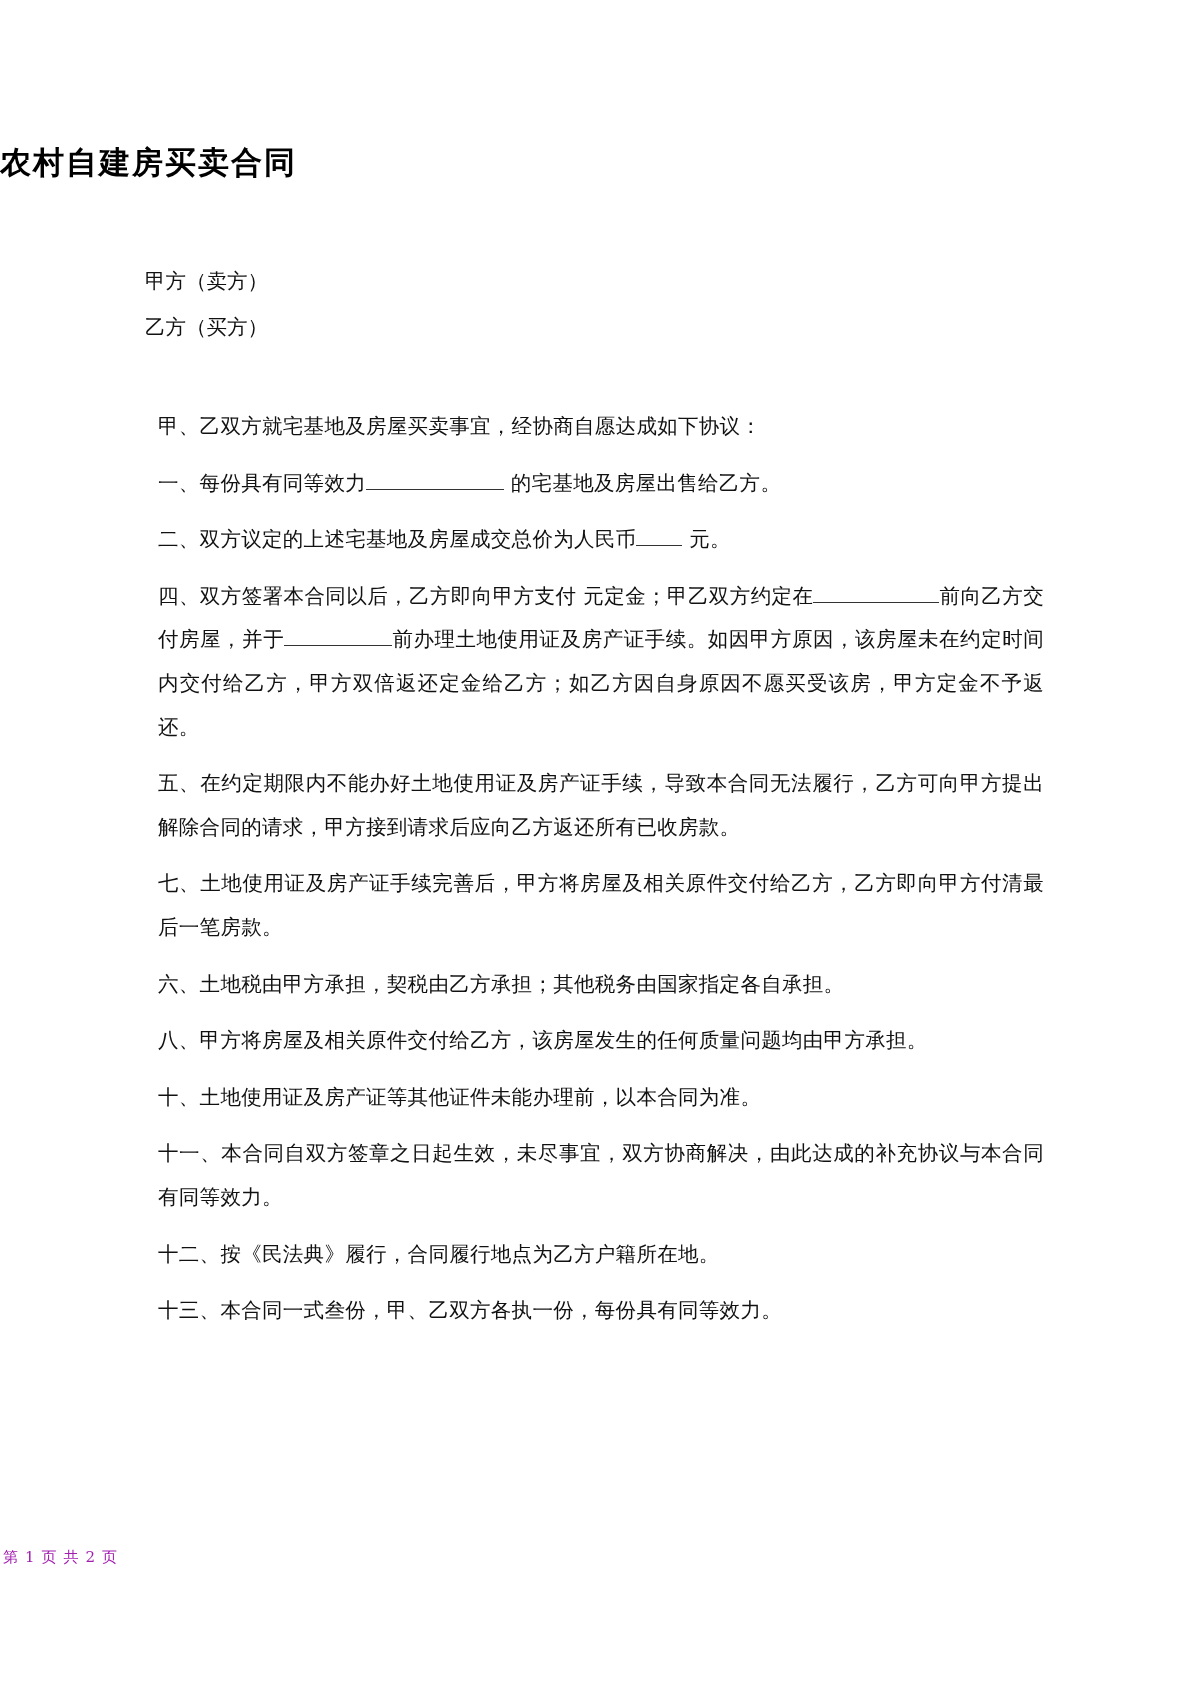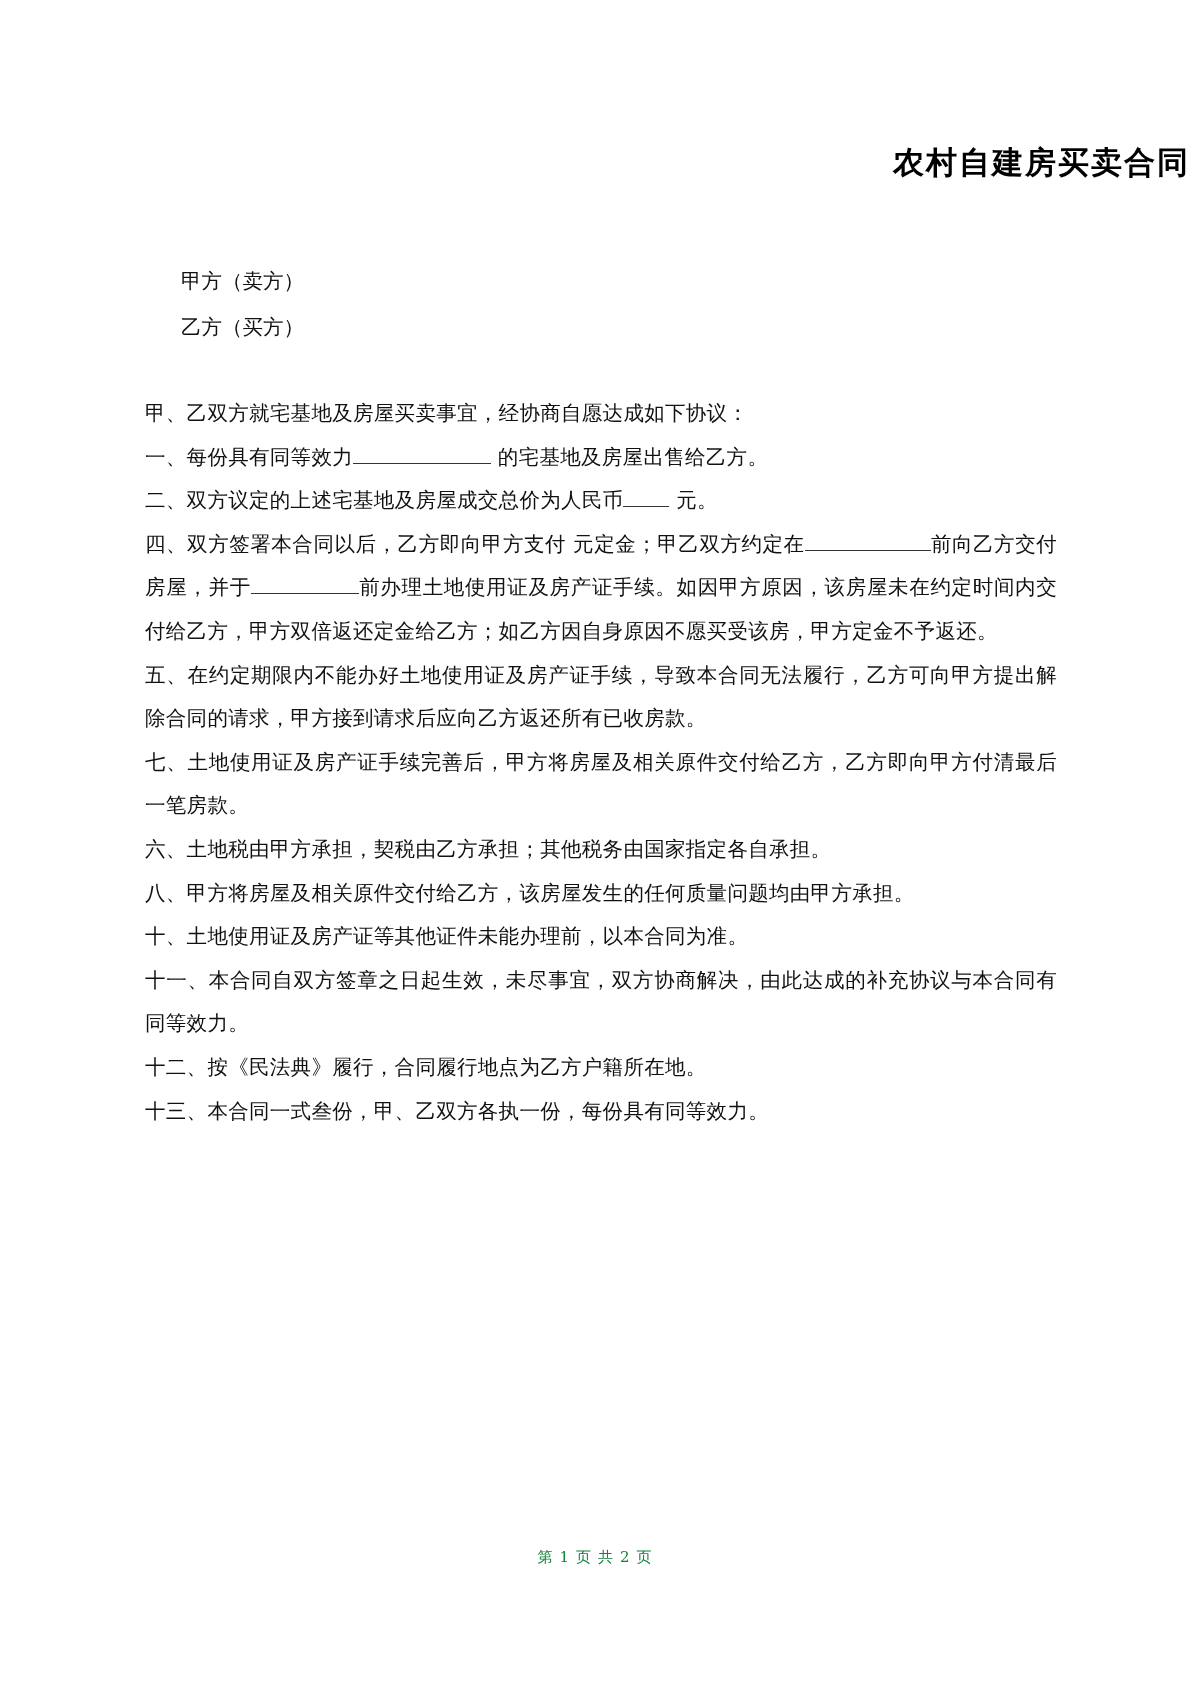--- a/index.html
+++ b/index.html
@@ -20,68 +20,68 @@
       left: 0; top: 0;
       width: 1190px;
       height: 1683px;
       background: #ffffff;
     }
     .title {
       position: absolute;
       top: 142px;
       left: 0;
       width: 1190px;
-      text-align: right;
+      text-align: left;
       font-size: 31px;
       font-weight: bold;
       letter-spacing: 2px;
       font-family: "DejaVu Sans", "Liberation Sans", sans-serif;
       color: #000;
     }
     .parties {
       position: absolute;
       top: 258px;
       left: 145px;
       font-size: 20.5px;
       line-height: 46px;
     }
-    .parties div { white-space: nowrap; margin-left: 36px; }
+    .parties div { white-space: nowrap; }
     .body-text {
       position: absolute;
       top: 392px;
       left: 145px;
       width: 912px;
       font-size: 20.5px;
       line-height: 43.6px;
       text-align: justify;
       text-justify: inter-character;
       letter-spacing: 0.3px;
     }
     .body-text p {
-      margin: 0;
+      margin: 13px;
     }
     .blank {
       display: inline-block;
       border-bottom: 1px solid #333;
       height: 18px;
       vertical-align: baseline;
     }
     .blank-loc { width: 138px; }
     .blank-price { width: 46px; }
     .blank-date1 { width: 126px; }
     .blank-date2 { width: 108px; }
     .footer {
       position: absolute;
       top: 1548px;
       left: 0;
       width: 1190px;
-      text-align: center;
+      text-align: left;
       font-size: 15px;
       letter-spacing: 1px;
-      color: #15803d;
+      color: #a21caf;
     }
     .footer span { margin: 0 3px; }
   </style>
 </head>
 <body>
 
 <div class="page">
 
   <div class="title">农村自建房买卖合同</div>
 

